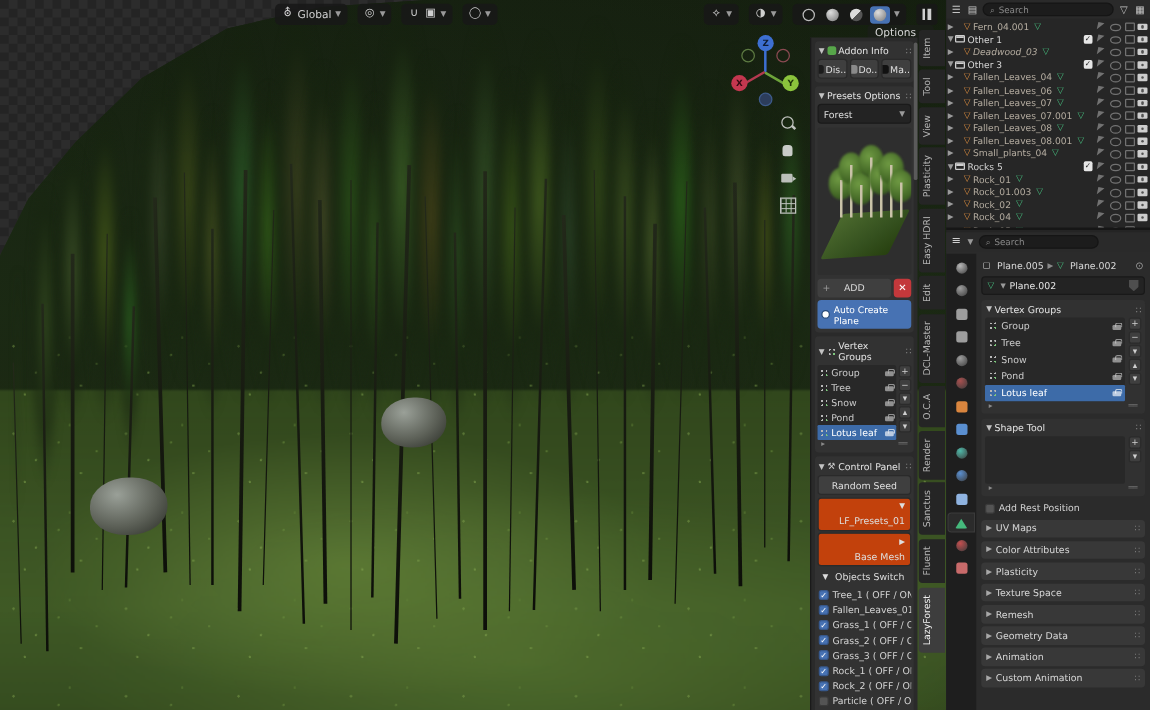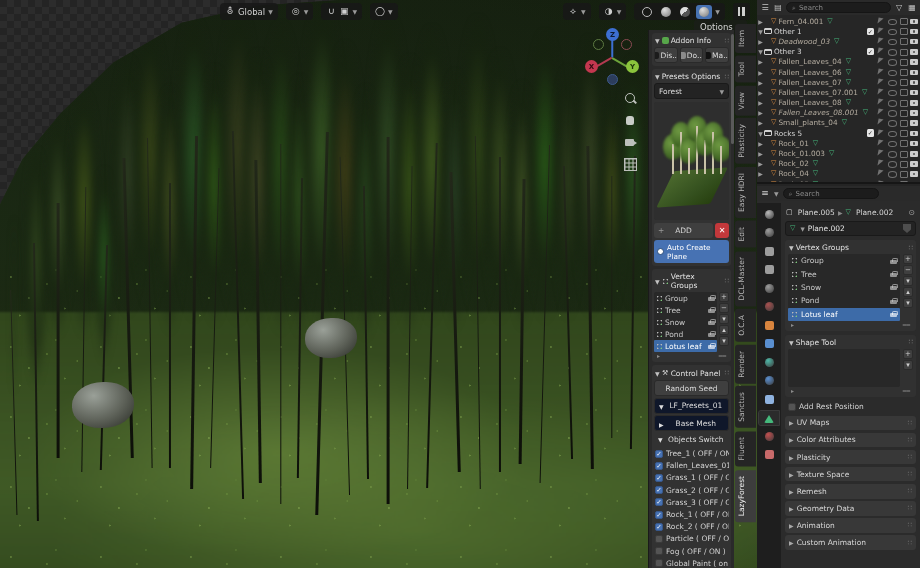--- a/index.html
+++ b/index.html
@@ -129,22 +129,22 @@
     border:1px solid currentColor; opacity:.65; border-bottom:none; border-radius:2px 2px 0 0; }
   .vg-btns { position:absolute; right:-12px; top:0; display:flex; flex-direction:column; gap:1px; }
   .sq-btn { width:10px; height:10px; background:#3f3f3f; border:1px solid #2b2b2b; border-radius:2px;
     color:#cfcfcf; font-size:7px; line-height:8px; text-align:center; }
   .list-foot { display:flex; justify-content:space-between; color:#8a8a8a; font-size:6px; padding:0 3px; }
 
   .check-row { display:flex; align-items:center; gap:3px; padding:1.6px 1px; color:#d2d2d2; white-space:nowrap; overflow:hidden; }
   .cbx { width:8px; height:8px; border-radius:2px; background:#545454; border:1px solid #3a3a3a; flex:none;
     display:flex; align-items:center; justify-content:center; font-size:6.5px; color:#fff; }
   .cbx.on { background:#4772b3; border-color:#37588c; }
-  .head-btn { display:flex; align-items:flex-end; gap:4px; background:#0f172a; border:1px solid #2a2a2a;
-    border-radius:3px; padding:2.5px 4px; color:#dedede; margin:1.5px 0; }
+  .head-btn { display:flex; align-items:flex-end; gap:4px; background:#c2410c; border:1px solid #2a2a2a;
+    border-radius:3px; padding:2.5px 4px; color:#dedede; margin:1.5px 0;flex-direction:column; }
   .head-plain { display:flex; align-items:center; gap:4px; padding:2.5px 4px; color:#dedede; margin:1px 0; }
   .head-btn .t, .head-plain .t { flex:1; text-align:center; }
   #sb-scroll { position:absolute; left:731px; top:34px; width:3px; height:110px; background:#5a5a5a; border-radius:2px; }
 
   
   #tabstrip { position:absolute; left:735px; top:24px; width:21px; display:flex; flex-direction:column; gap:3px; }
   .vtab { writing-mode:vertical-rl; transform:rotate(180deg); background:#252525; color:#b5b5b5;
     font-size:7.5px; padding:6px 3px; border-radius:0 3px 3px 0; text-align:center; line-height:1; }
   .vtab.active { background:#3d3d3d; color:#f0f0f0; }
 
@@ -742,21 +742,21 @@
               <span class="oi cursor"></span>
               <span class="oi eye"></span>
               <span class="oi screen"></span>
               <span class="oi camera"></span>
             </span>
           </div>
           <div class="ol-row">
             <span class="exp">▶</span>
             <span style="width: 7px; flex: 0 0 auto;"></span>
             <span class="tri-ico tri-obj">▽</span>
-            <span class="ol-name" style="color: rgb(179, 171, 159); font-style: italic;">Fallen_Leaves_08.001</span>
+            <span class="ol-name" style="color: rgb(179, 171, 159);">Fallen_Leaves_08.001</span>
             <span class="tri-ico tri-data">▽</span>
             <span class="ol-right">
               <span class="oi cursor"></span>
               <span class="oi eye"></span>
               <span class="oi screen"></span>
               <span class="oi camera"></span>
             </span>
           </div>
           <div class="ol-row">
             <span class="exp">▶</span>

